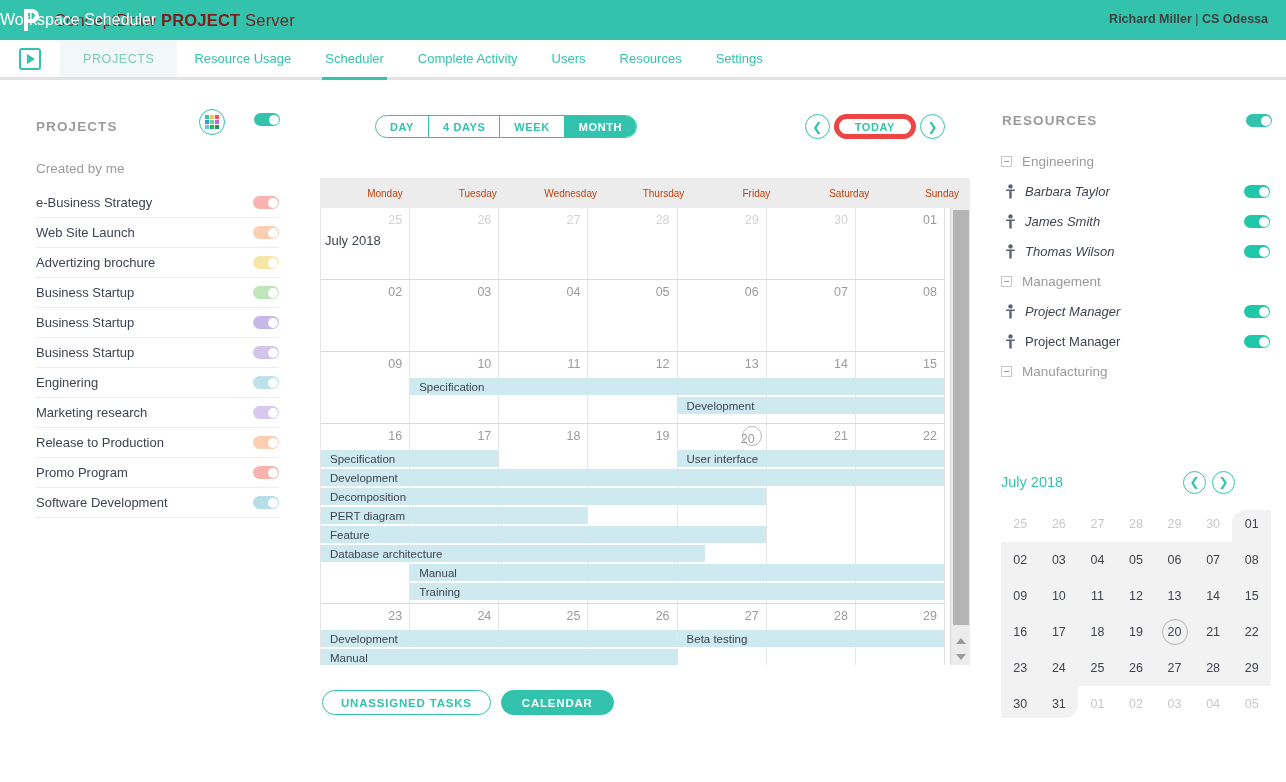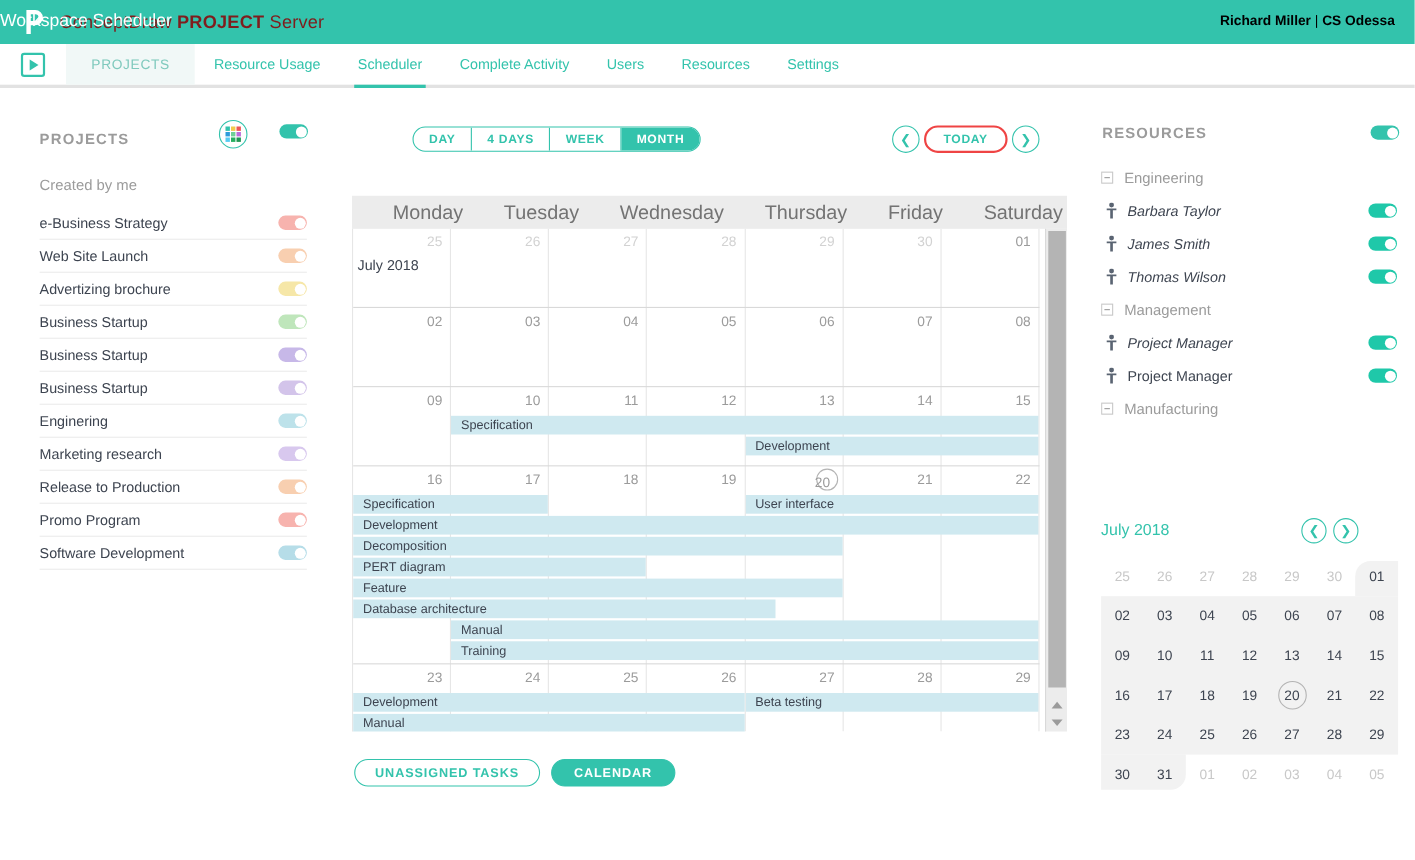--- a/index.html
+++ b/index.html
@@ -25,21 +25,21 @@
     white-space: nowrap;
   }
   .brand b { font-weight: bold; }
   .brand .light { font-weight: normal; }
   .workspace-title {
     position: absolute; left: 0; right: 0; text-align: left;
     color: #ffffff; font-size: 16px; pointer-events: none;
   }
   .user-block {
     position: absolute; right: 18px; top: 12px;
-    color: #000000; font-size: 12.5px; font-weight: bold; white-space: nowrap;
+    color: #404040; font-size: 12.5px; font-weight: bold; white-space: nowrap;
   }
   .user-block .sep { font-weight: normal; }
   .user-block .org { font-weight: bold; }
 
   
   .navbar {
     position: absolute; left: 0; top: 40px; width: 1286px; height: 40px;
     background: #ffffff; border-bottom: 3px solid #e2e2e2;
     display: flex; align-items: stretch;
   }
@@ -134,39 +134,39 @@
 
   .nav-controls {
     position: absolute; right: 42px; top: 31px; display: flex; align-items: center; gap: 4px;
   }
   .circ-btn {
     width: 25px; height: 25px; border-radius: 50%; border: 1px solid #33c3ac;
     display: flex; align-items: center; justify-content: center;
     color: #33c3ac; font-size: 12px; background: #fff; cursor: pointer;
   }
   .today-btn {
-    height: 25px; border-radius: 13px; border: 2px solid #ef4444;
+    height: 25px; border-radius: 13px; border: 5px solid #ef4444;
     display: flex; align-items: center; padding: 0 16px;
     color: #33c3ac; font-size: 11px; font-weight: bold; letter-spacing: .6px;
     background: #fff; cursor: pointer;
   }
 
   .month-label {
     position: absolute; left: 10px; top: 150px; font-size: 13px; color: #3d4450;
   }
 
   .cal-wrap {
     position: absolute; left: 5px; top: 95px; width: 650px; height: 487px;
   }
   .cal-head {
     display: flex; height: 30px; background: #ececec;
   }
   .cal-head div {
     flex: 1 1 0; display: flex; align-items: center; justify-content: center;
-    font-size: 18px; color: #737373; padding-left: 37px;
+    font-size: 10px; color: #c2410c; padding-left: 37px;
   }
   .cal-body {
     position: relative; height: 457px; border-left: 1px solid #e6e6e6;
     overflow: hidden;
   }
   .cal-grid {
     position: absolute; left: 0; top: 0; width: 624px; height: 100%;
     display: flex;
   }
   .cal-col {

